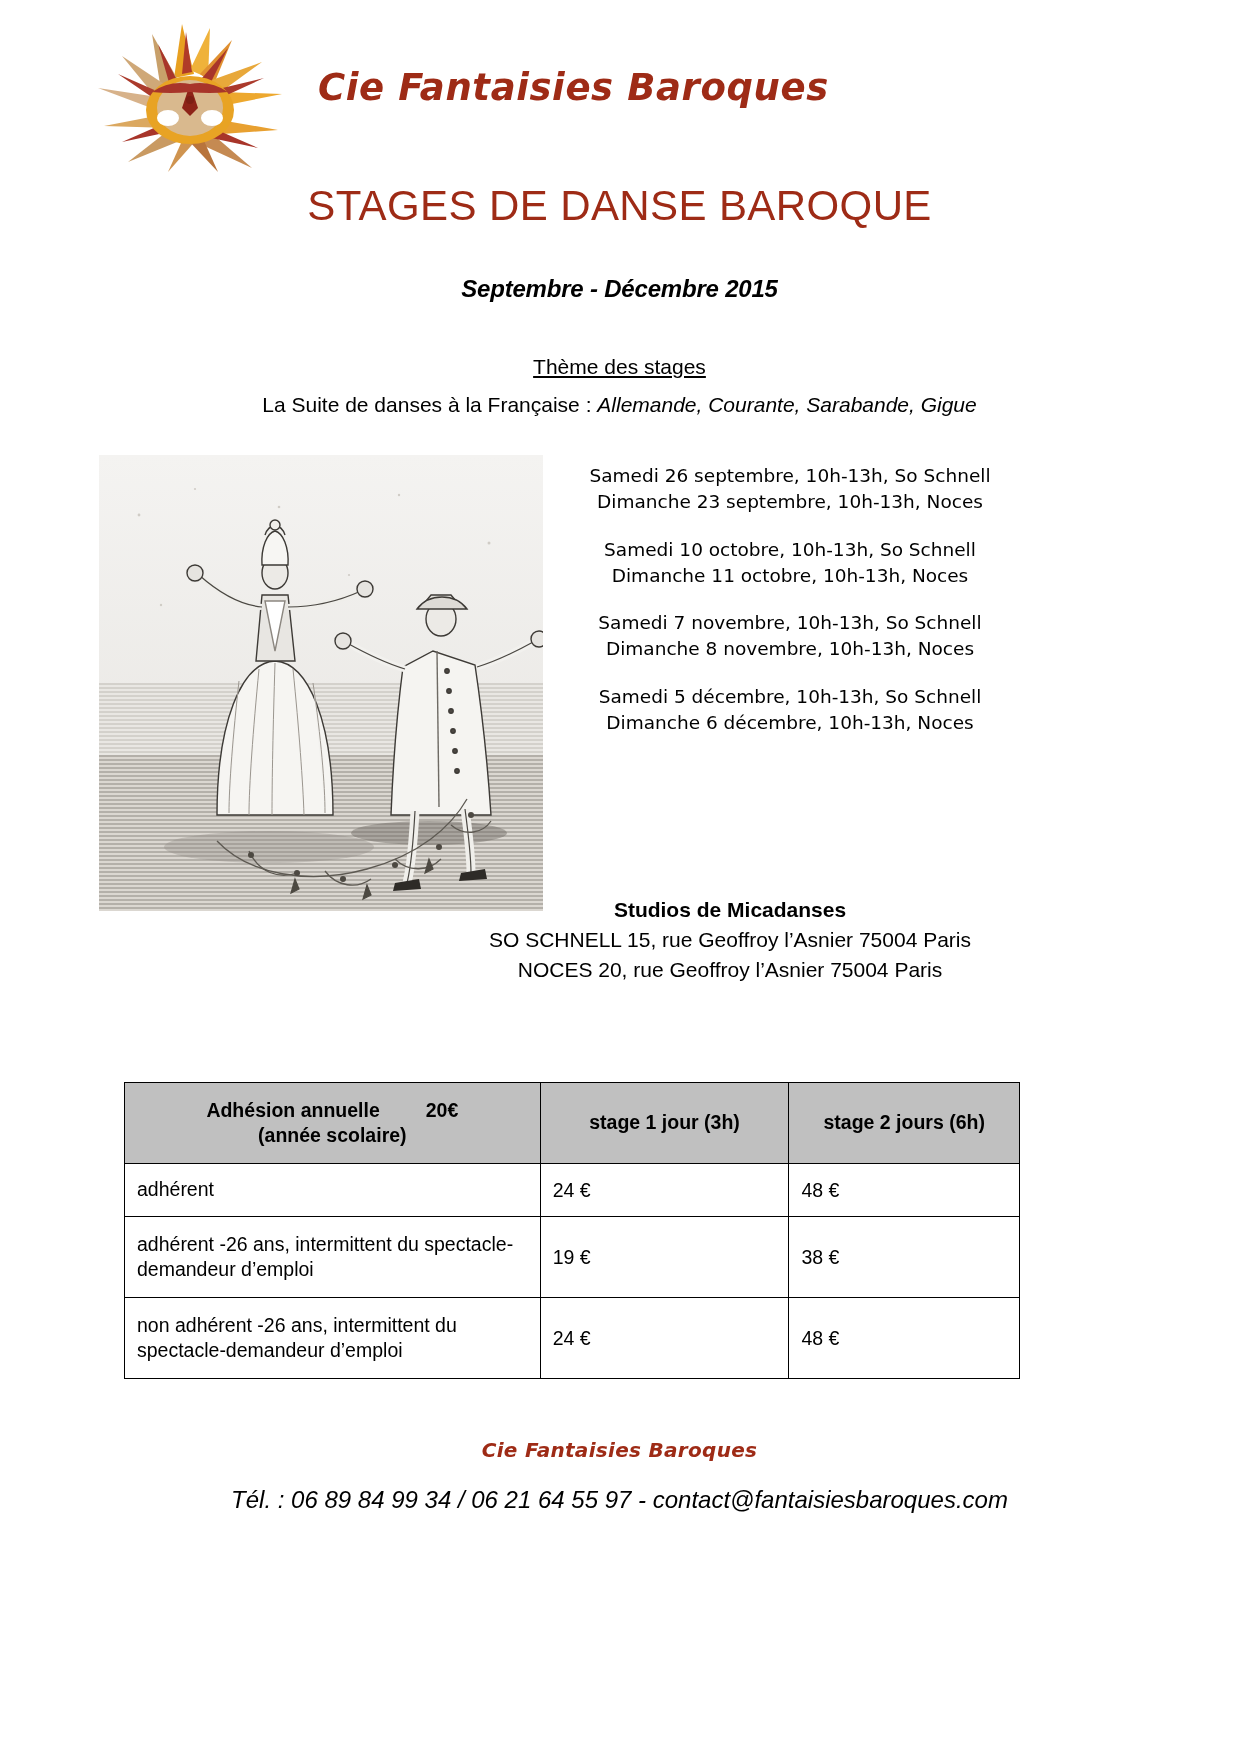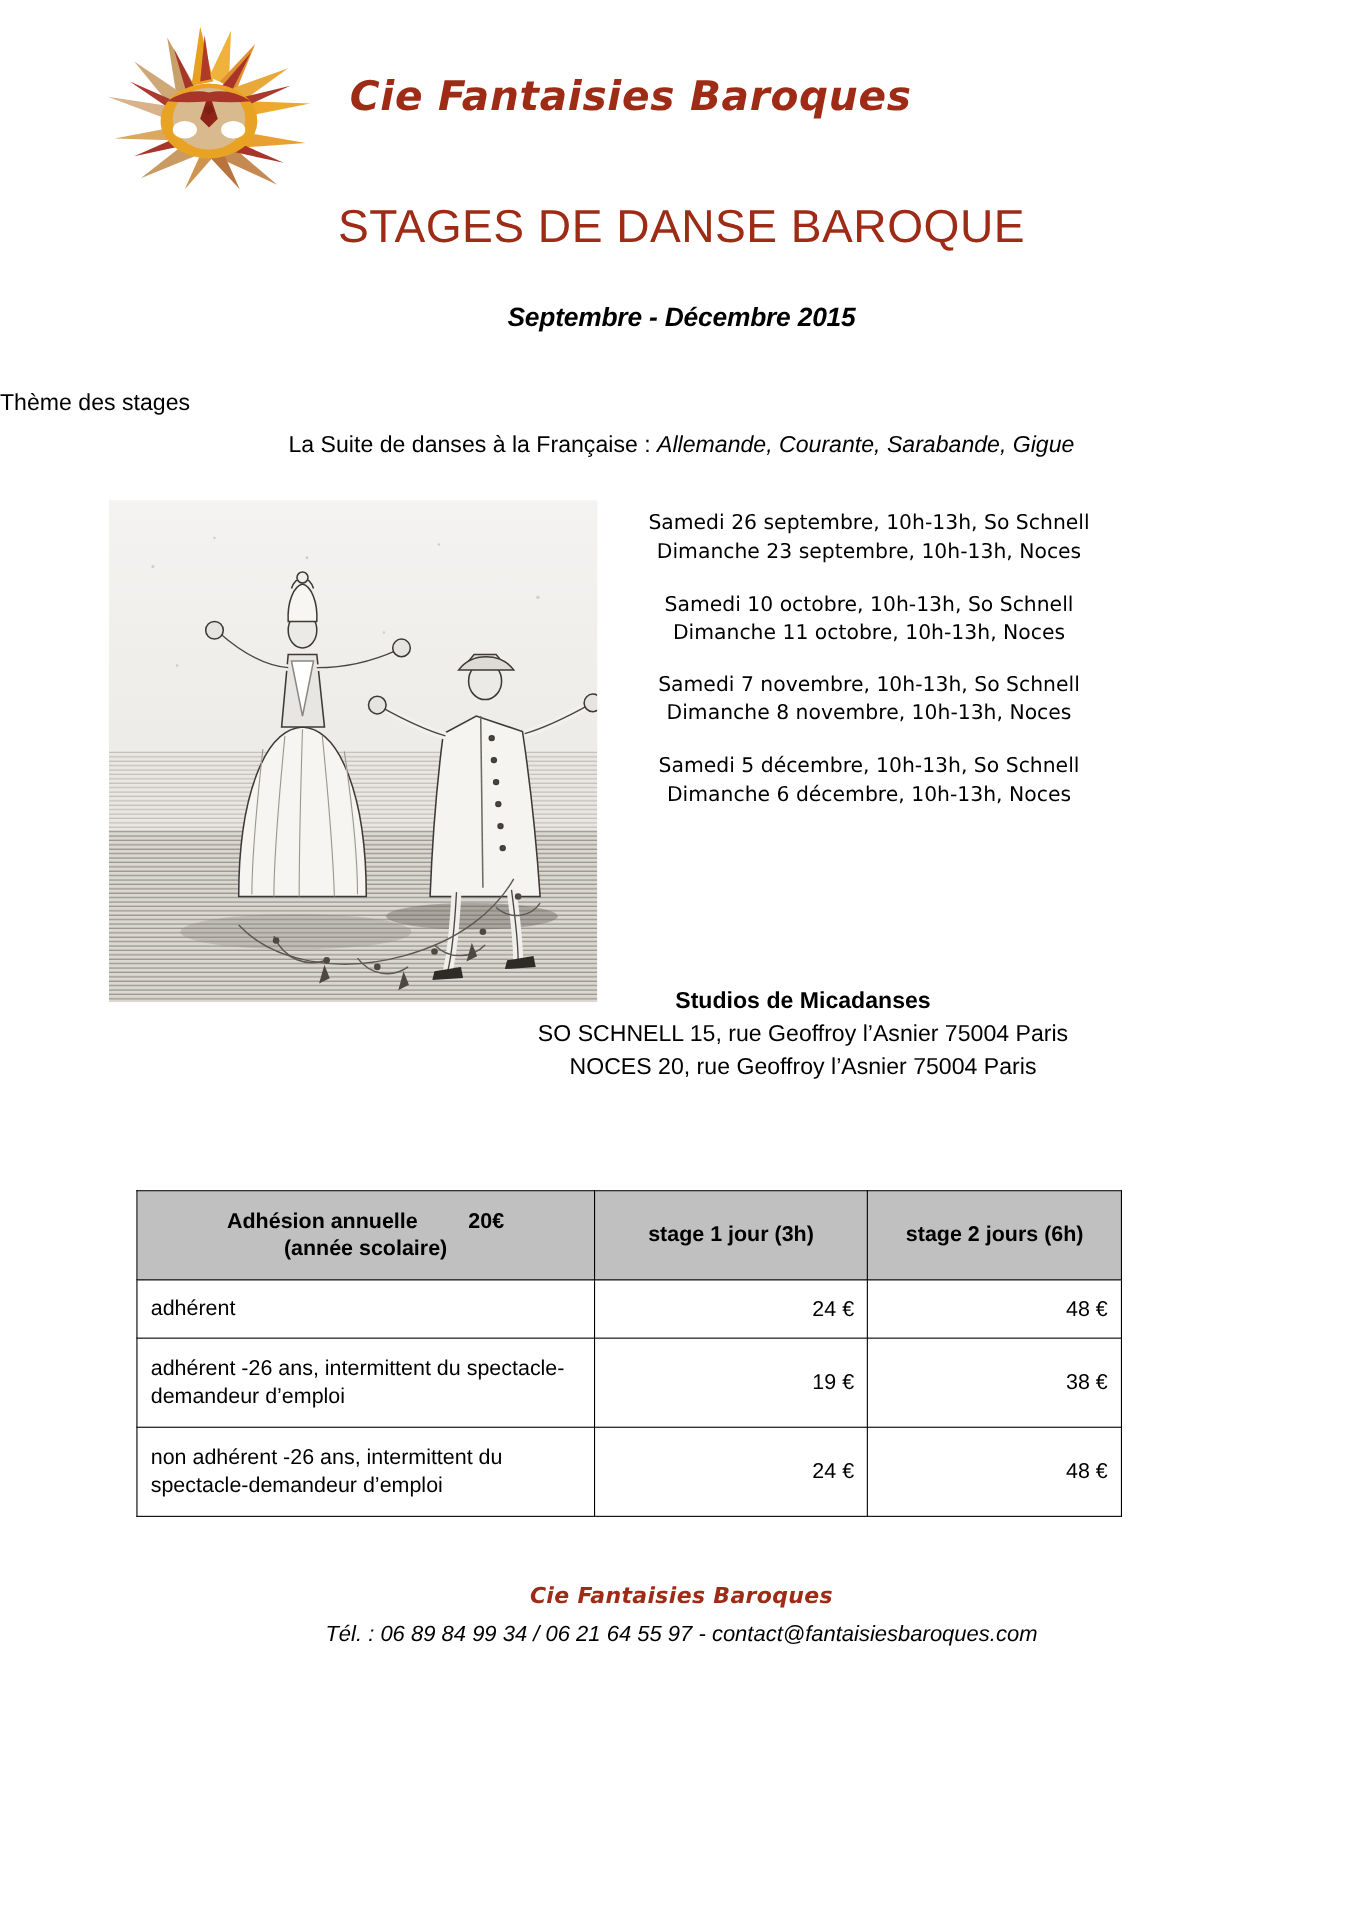--- a/index.html
+++ b/index.html
@@ -55,23 +55,24 @@
   }
   .subtitle {
     text-align: center;
     font-size: 24px;
     font-weight: bold;
     font-style: italic;
     margin-top: 45px;
     letter-spacing: -0.2px;
   }
   .theme-heading {
-    text-align: left;
+    text-align: center;
     font-size: 21px;
     margin-top: 52px;
+    text-decoration: underline;
   }
   .theme-line {
     text-align: center;
     font-size: 21px;
     margin-top: 14px;
   }
   .theme-line .it { font-style: italic; }
 
   
   .middle {
@@ -138,21 +139,20 @@
   .price-table thead th.col-a { width: 418px; }
   .price-table thead th.col-b { width: 240px; }
   .price-table thead th.col-c { width: 220px; }
   .hdr-a-line1 { display: inline-block; }
   .hdr-a-gap { display: inline-block; width: 46px; }
   .price-table tbody td.label {
     text-align: left;
     line-height: 1.3;
   }
   .price-table tbody td.price {
-    text-align: right;
     white-space: nowrap;
   }
   .row-tall td { height: 62px; }
   .row-short td { height: 34px; }
 
   
   .footer {
     position: absolute;
     left: 0;
     top: 1438px;
@@ -161,22 +161,22 @@
   }
   .footer-brand {
     font-family: "DejaVu Sans", sans-serif;
     font-size: 20px;
     font-weight: bold;
     font-style: italic;
     color: #9e2b16;
     letter-spacing: 0.3px;
   }
   .footer-contact {
-    margin-top: 13px;
-    font-size: 20px;
+    margin-top: 24px;
+    font-size: 24px;
     font-style: italic;
   }
 </style>
 </head>
 <body>
 
 <div class="header">
 
   <div class="logo-wrap">
     <svg width="215" height="150" viewBox="0 0 215 150">

